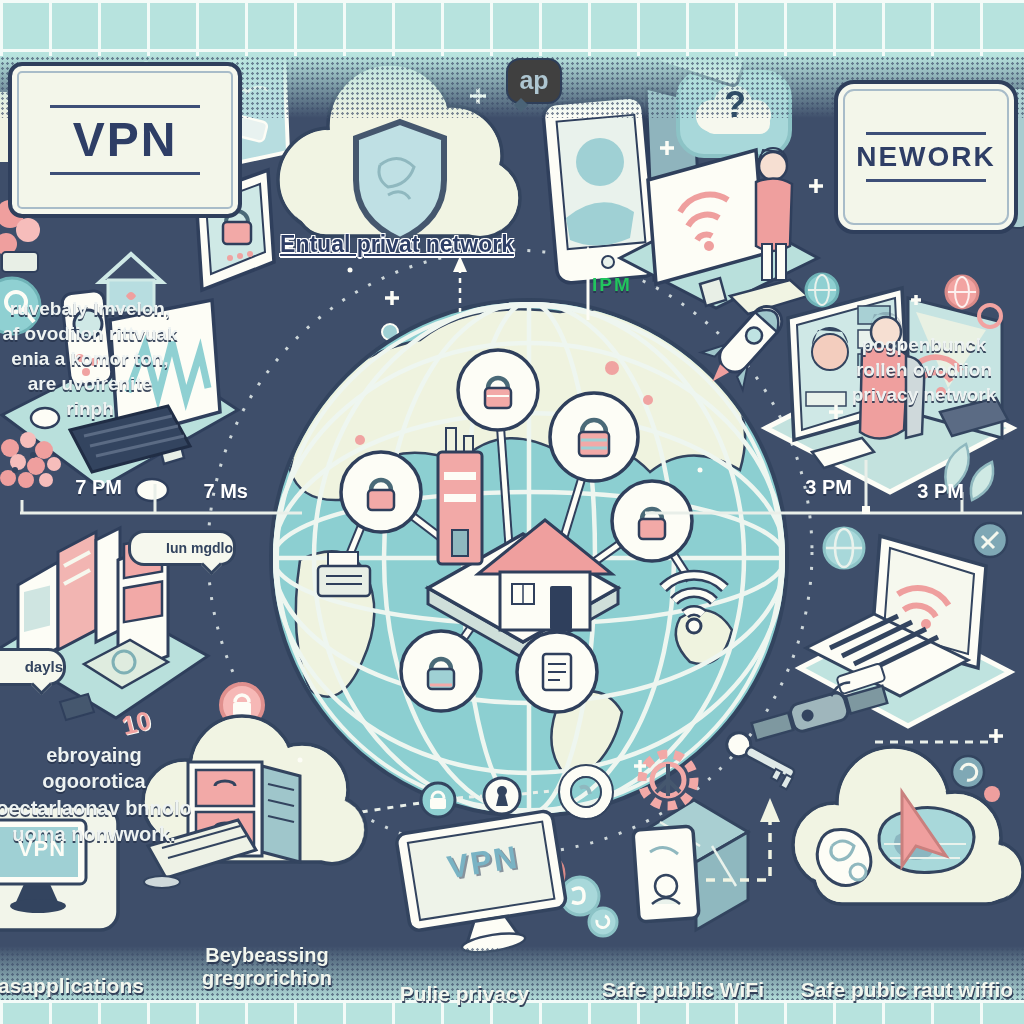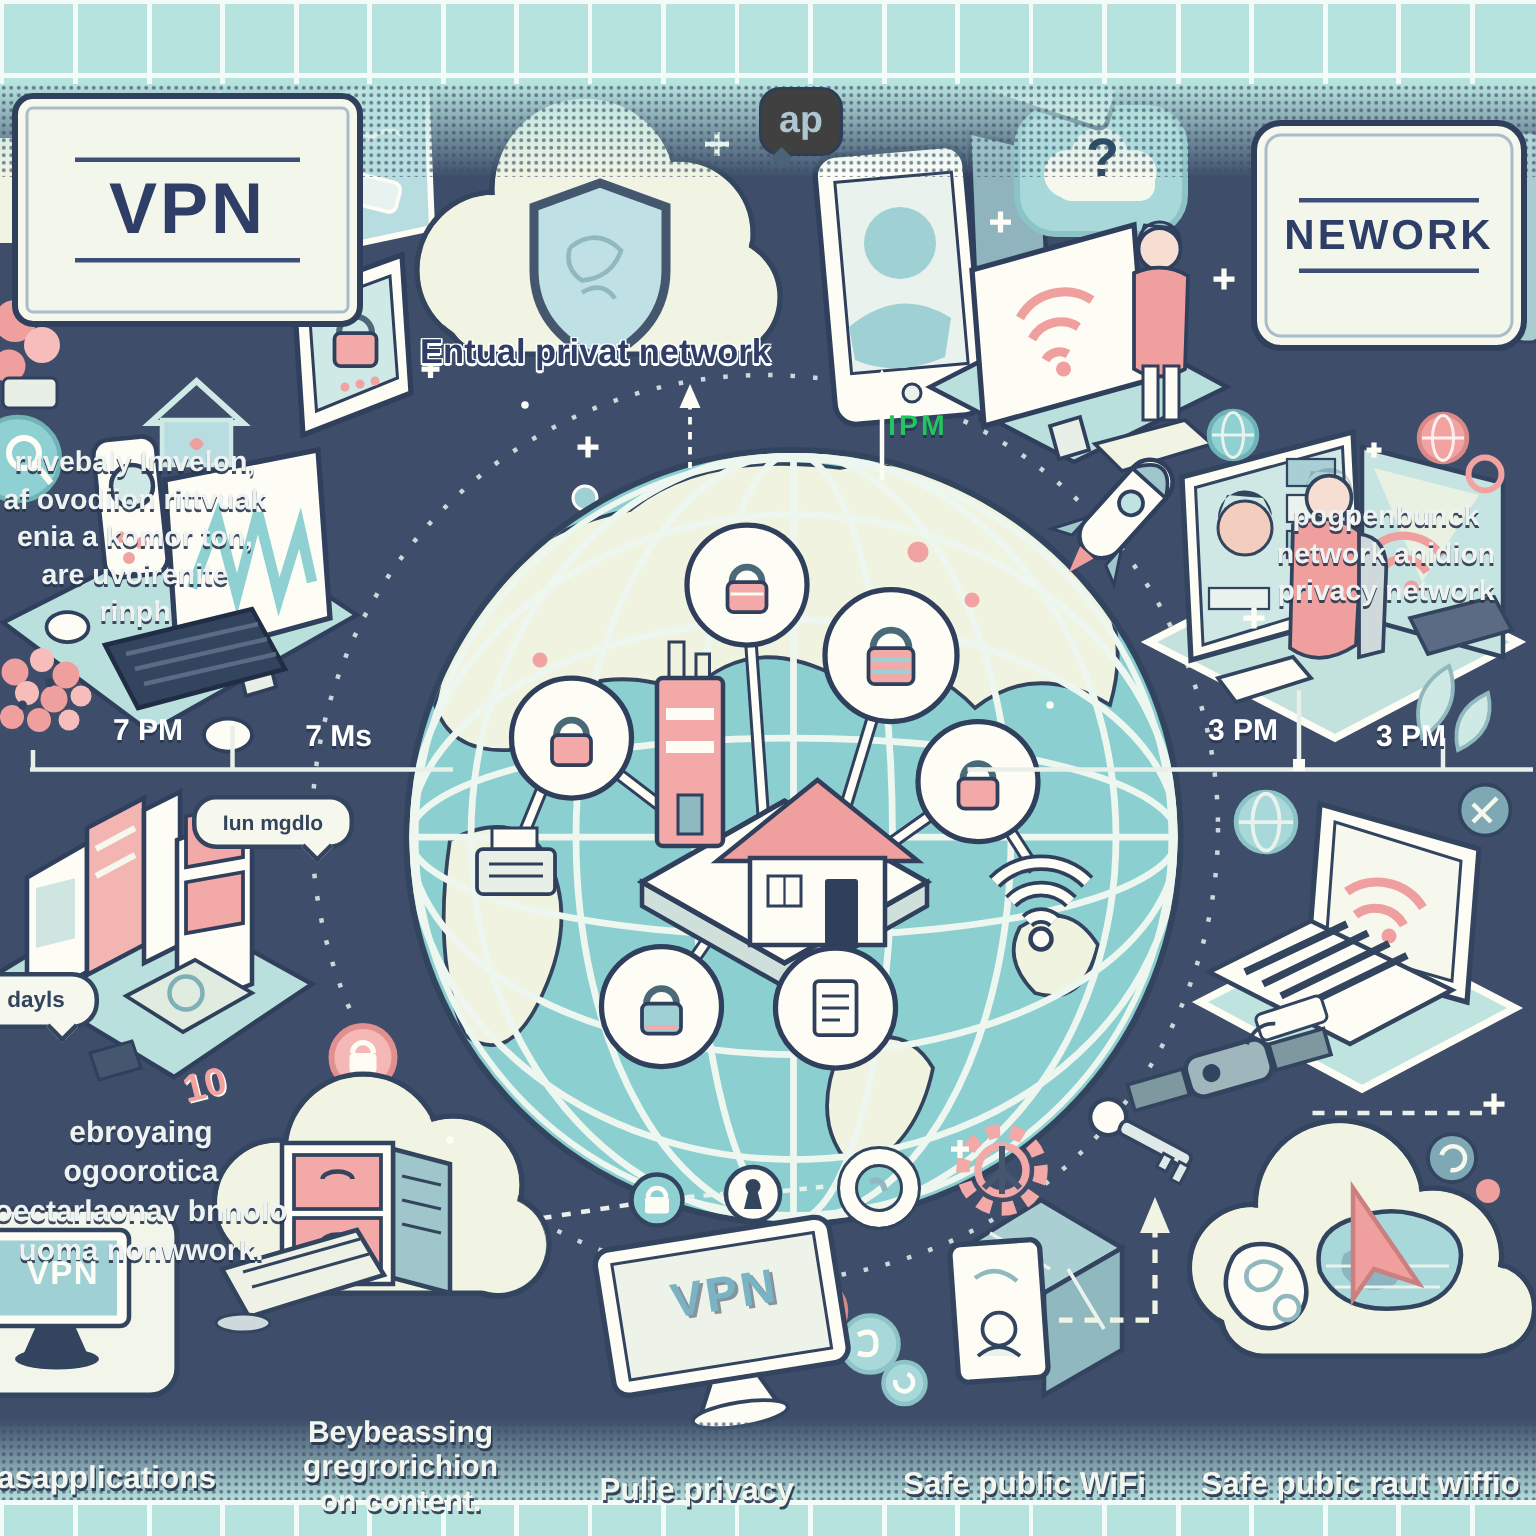--- a/index.html
+++ b/index.html
@@ -29,21 +29,21 @@
   .para{position:absolute;text-align:center;color:#eef3f2;font-weight:700;font-size:19px;
     line-height:1.32;text-shadow:0 2px 0 rgba(41,54,79,.9);}
   .para span{display:block;}
   .caption{position:absolute;text-align:center;color:#f2f6ee;font-weight:700;font-size:21px;
     text-shadow:1px 2px 0 rgba(40,52,78,.9);margin-top:38px;}
   .cloud-caption{position:absolute;text-align:center;color:#2e3e66;font-weight:800;font-size:23px;
     text-shadow:-1px -1px 0 #fff,1px -1px 0 #fff,-1px 1px 0 #fff,1px 1px 0 #fff,0 2px 0 #fff;}
   .time{position:absolute;width:80px;text-align:right;color:#ffffff;font-weight:700;font-size:20px;
     text-shadow:0 2px 0 rgba(41,54,79,.9);}
   .bubble{position:absolute;background:#f6f8ee;border:3px solid #33445f;border-radius:16px;
-    color:#33445f;font-weight:700;text-align:center;}
+    color:#33445f;font-weight:700;text-align:right;}
   .bubble:after{content:"";position:absolute;bottom:-9px;right:14px;width:12px;height:12px;
     background:#f6f8ee;border-right:3px solid #33445f;border-bottom:3px solid #33445f;
     transform:rotate(45deg);}
   .ap-bubble{position:absolute;left:506px;top:58px;width:52px;height:42px;background:#404040;
     border:2px solid #2e3e59;border-radius:14px;color:#aec6d1;font-weight:800;font-size:25px;
     text-align:center;line-height:40px;}
   .ap-bubble:after{content:"";position:absolute;bottom:-8px;left:8px;width:10px;height:10px;
     background:#4a6377;transform:rotate(45deg);}
   .qmark{position:absolute;left:690px;top:84px;width:90px;text-align:center;color:#2f4c66;
     font-weight:800;font-size:36px;}
@@ -640,46 +640,45 @@
 
   <div class="para" style="left:-6px;top:296px;width:192px;">
     <span>ruvebaly Imvelon,</span>
     <span>af ovodiion rittvuak</span>
     <span>enia a komor ton,</span>
     <span>are uvoirenite</span>
     <span>rinph</span>
   </div>
   <div class="para" style="left:828px;top:332px;width:192px;">
     <span>pogpenbunck</span>
-    <span>network anidion</span>
+    <span>rolleh ovodiion</span>
     <span>privacy network</span>
   </div>
   <div class="para" style="left:-8px;top:742px;width:204px;font-size:20px;">
     <span>ebroyaing ogoorotica</span>
     <span>oectarlaonav bnnolo</span>
     <span>uoma nonwwork.</span>
   </div>
 
-  <div class="cloud-caption" style="left:277px;top:221px;width:240px;">Entual privat network</div>
+  <div class="cloud-caption" style="left:277px;top:231px;width:240px;text-decoration:underline;">Entual privat network</div>
   <div class="ap-bubble">ap</div>
   <div class="qmark">?</div>
   <div class="ipm">IPM</div>
   <div class="time" style="left:42px;top:476px;">7 PM</div>
   <div class="time" style="left:168px;top:480px;">7 Ms</div>
   <div class="time" style="left:772px;top:476px;">3 PM</div>
   <div class="time" style="left:884px;top:480px;">3 PM</div>
   <div class="bubble" style="left:128px;top:530px;width:102px;height:30px;font-size:14px;line-height:30px;">Iun mgdlo</div>
   <div class="bubble" style="left:-18px;top:648px;width:78px;height:32px;font-size:15px;line-height:32px;border-radius:18px;">dayls</div>
   <div class="pink-num">10</div>
 
   <div class="screen-vpn-left">VPN</div>
   <div class="screen-vpn-mid">VPN</div>
 
   <div class="caption" style="left:-34px;top:936px;width:210px;">asapplications</div>
   <div class="caption" style="left:142px;top:906px;width:250px;font-size:20px;">
     <span style="display:block;">Beybeassing gregrorichion</span>
-    <span style="display:block;">on content.</span>
   </div>
   <div class="caption" style="left:382px;top:944px;width:165px;">Pulie privacy</div>
   <div class="caption" style="left:588px;top:940px;width:190px;">Safe public WiFi</div>
   <div class="caption" style="left:792px;top:940px;width:230px;">Safe pubic raut wiffio</div>
 
 </div>
 
 </body></html>

